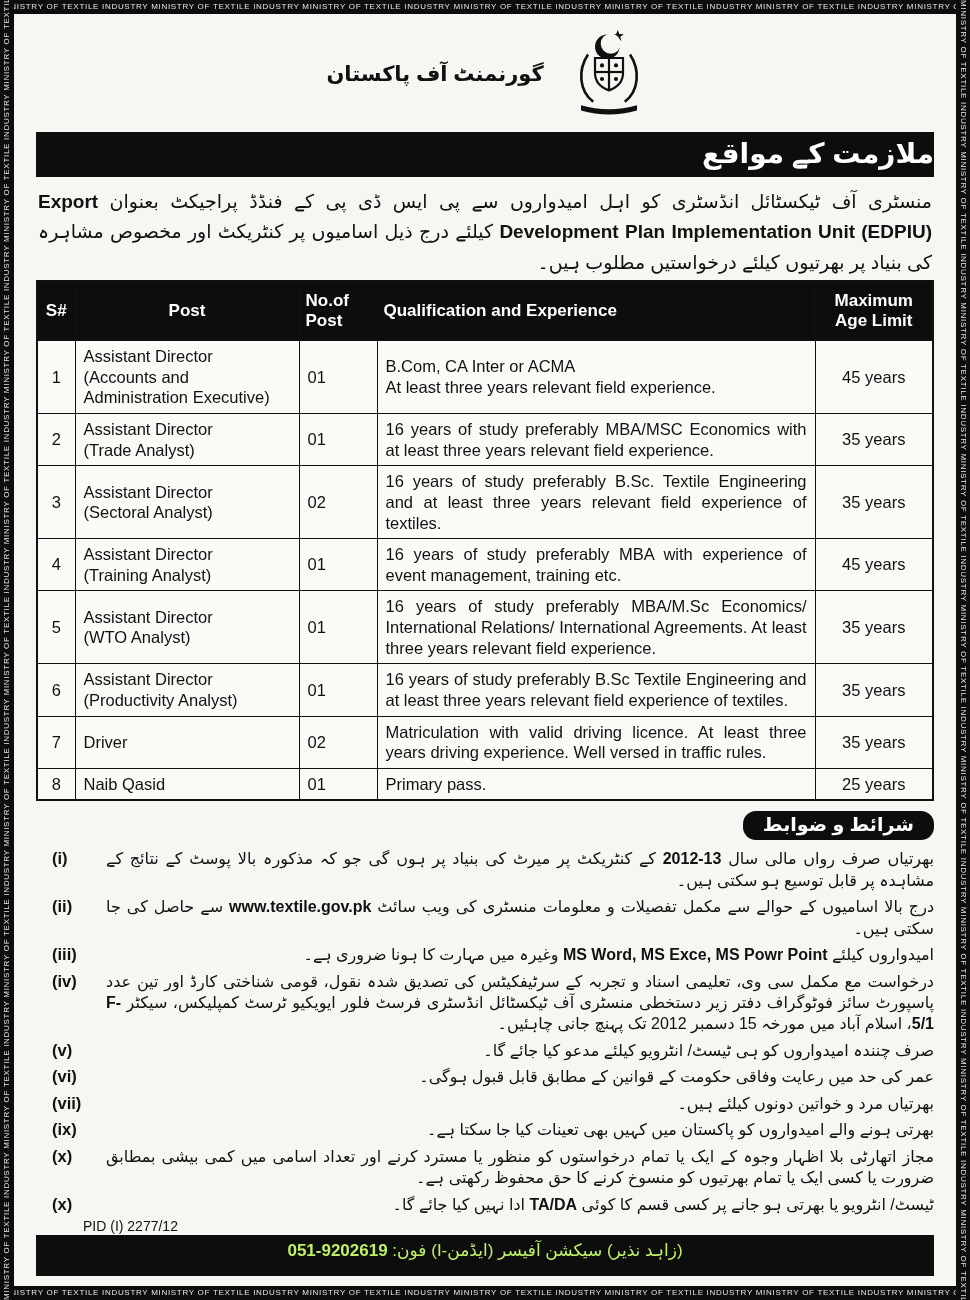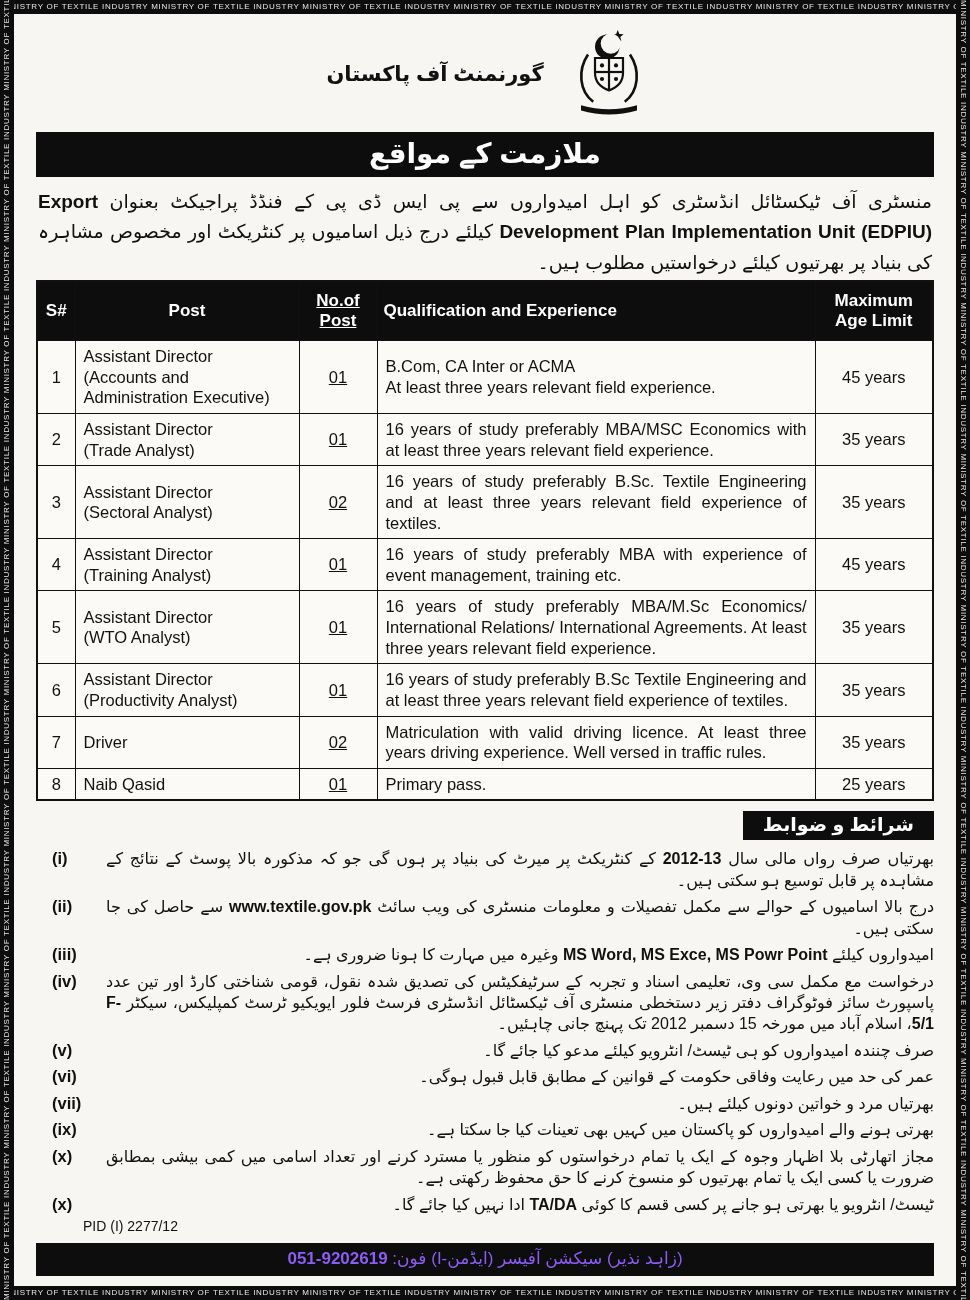--- a/index.html
+++ b/index.html
@@ -38,21 +38,21 @@
   
   .header { display: flex; align-items: center; justify-content: center; gap: 30px; padding-top: 4px; }
   .header-text { text-align: right; direction: rtl; }
   .gov-line { font-size: 21px; font-weight: bold; }
   .ministry-line { font-size: 38px; font-weight: bold; margin-top: 8px; }
   .emblem { flex: 0 0 auto; }
 
   
   .banner {
     background: #0d0d0d; color: #fff;
-    text-align: center; direction: rtl;
+    text-align: right; direction: rtl;
     font-size: 28px; font-weight: bold;
     padding: 5px 0 7px; margin: 12px 0 10px;
   }
 
   
   .intro {
     direction: rtl;
     font-size: 19px; line-height: 1.6;
     text-align: justify;
     margin: 4px 2px 2px;
@@ -63,46 +63,47 @@
   table { width: 100%; border-collapse: collapse; border: 2px solid #111; background: #fbfaf7; }
   th, td { border: 1.5px solid #111; padding: 5px 8px; vertical-align: middle; }
   thead th {
     background: #0d0d0d; color: #fff;
     font-weight: bold; font-size: 17px;
     white-space: pre-line; text-align: center; padding: 9px 6px;
   }
   td { font-size: 16.5px; line-height: 1.25; }
   .c-sn   { text-align: center; width: 38px; }
   .c-post { width: 224px; white-space: pre-line; }
-  .c-count{ text-align: center; width: 78px; text-decoration: underline; }
+  .c-count{ text-align: left; width: 78px; }
   .c-qual { text-align: justify; white-space: pre-line; }
   .c-age  { text-align: center; width: 118px; }
 
   
   .terms-label {
     background: #0d0d0d; color: #fff;
     font-weight: bold; font-size: 19px;
     direction: rtl;
     padding: 2px 20px 4px;
     width: max-content;
     margin: 10px 0 8px auto;
+    border-radius: 13px;
   }
   .terms { }
   .term { display: flex; margin-bottom: 5px; }
   .tnum { width: 70px; flex: 0 0 70px; font-weight: bold; font-size: 16.5px; padding-left: 16px; padding-top: 1px; }
   .ttxt { flex: 1; direction: rtl; font-size: 16px; line-height: 1.34; text-align: justify; }
   .ttxt .b { font-weight: bold; }
 
   
   .pid { position: absolute; left: 24px; bottom: 52px; font-size: 14px; margin-left: 45px; }
   .footer-bar {
     position: absolute; left: 22px; right: 22px; bottom: 10px;
-    background: #0d0d0d; color: #8b5cf6;
+    background: #0d0d0d; color: #bef264;
     text-align: center; direction: rtl;
-    font-size: 17px; padding: 5px 0 7px;
+    font-size: 17px; padding: 5px 0 15px;
   }
   .footer-bar .phone { font-weight: bold; }
 </style>
 </head>
 <body>
 
 <div class="strip strip-top"><span>MINISTRY OF TEXTILE INDUSTRY    MINISTRY OF TEXTILE INDUSTRY    MINISTRY OF TEXTILE INDUSTRY    MINISTRY OF TEXTILE INDUSTRY    MINISTRY OF TEXTILE INDUSTRY    MINISTRY OF TEXTILE INDUSTRY    MINISTRY OF TEXTILE INDUSTRY    MINISTRY OF TEXTILE INDUSTRY    MINISTRY OF TEXTILE INDUSTRY    MINISTRY OF TEXTILE INDUSTRY    MINISTRY OF TEXTILE INDUSTRY    MINISTRY OF TEXTILE INDUSTRY    MINISTRY OF TEXTILE INDUSTRY    MINISTRY OF TEXTILE INDUSTRY    MINISTRY OF TEXTILE INDUSTRY    MINISTRY OF TEXTILE INDUSTRY</span></div>
 <div class="strip strip-bottom"><span>MINISTRY OF TEXTILE INDUSTRY    MINISTRY OF TEXTILE INDUSTRY    MINISTRY OF TEXTILE INDUSTRY    MINISTRY OF TEXTILE INDUSTRY    MINISTRY OF TEXTILE INDUSTRY    MINISTRY OF TEXTILE INDUSTRY    MINISTRY OF TEXTILE INDUSTRY    MINISTRY OF TEXTILE INDUSTRY    MINISTRY OF TEXTILE INDUSTRY    MINISTRY OF TEXTILE INDUSTRY    MINISTRY OF TEXTILE INDUSTRY    MINISTRY OF TEXTILE INDUSTRY    MINISTRY OF TEXTILE INDUSTRY    MINISTRY OF TEXTILE INDUSTRY    MINISTRY OF TEXTILE INDUSTRY    MINISTRY OF TEXTILE INDUSTRY</span></div>
 <div class="strip strip-left"><span>MINISTRY OF TEXTILE INDUSTRY    MINISTRY OF TEXTILE INDUSTRY    MINISTRY OF TEXTILE INDUSTRY    MINISTRY OF TEXTILE INDUSTRY    MINISTRY OF TEXTILE INDUSTRY    MINISTRY OF TEXTILE INDUSTRY    MINISTRY OF TEXTILE INDUSTRY    MINISTRY OF TEXTILE INDUSTRY    MINISTRY OF TEXTILE INDUSTRY    MINISTRY OF TEXTILE INDUSTRY    MINISTRY OF TEXTILE INDUSTRY    MINISTRY OF TEXTILE INDUSTRY    MINISTRY OF TEXTILE INDUSTRY    MINISTRY OF TEXTILE INDUSTRY    MINISTRY OF TEXTILE INDUSTRY    MINISTRY OF TEXTILE INDUSTRY</span></div>
 <div class="strip strip-right"><span>MINISTRY OF TEXTILE INDUSTRY    MINISTRY OF TEXTILE INDUSTRY    MINISTRY OF TEXTILE INDUSTRY    MINISTRY OF TEXTILE INDUSTRY    MINISTRY OF TEXTILE INDUSTRY    MINISTRY OF TEXTILE INDUSTRY    MINISTRY OF TEXTILE INDUSTRY    MINISTRY OF TEXTILE INDUSTRY    MINISTRY OF TEXTILE INDUSTRY    MINISTRY OF TEXTILE INDUSTRY    MINISTRY OF TEXTILE INDUSTRY    MINISTRY OF TEXTILE INDUSTRY    MINISTRY OF TEXTILE INDUSTRY    MINISTRY OF TEXTILE INDUSTRY    MINISTRY OF TEXTILE INDUSTRY    MINISTRY OF TEXTILE INDUSTRY</span></div>

